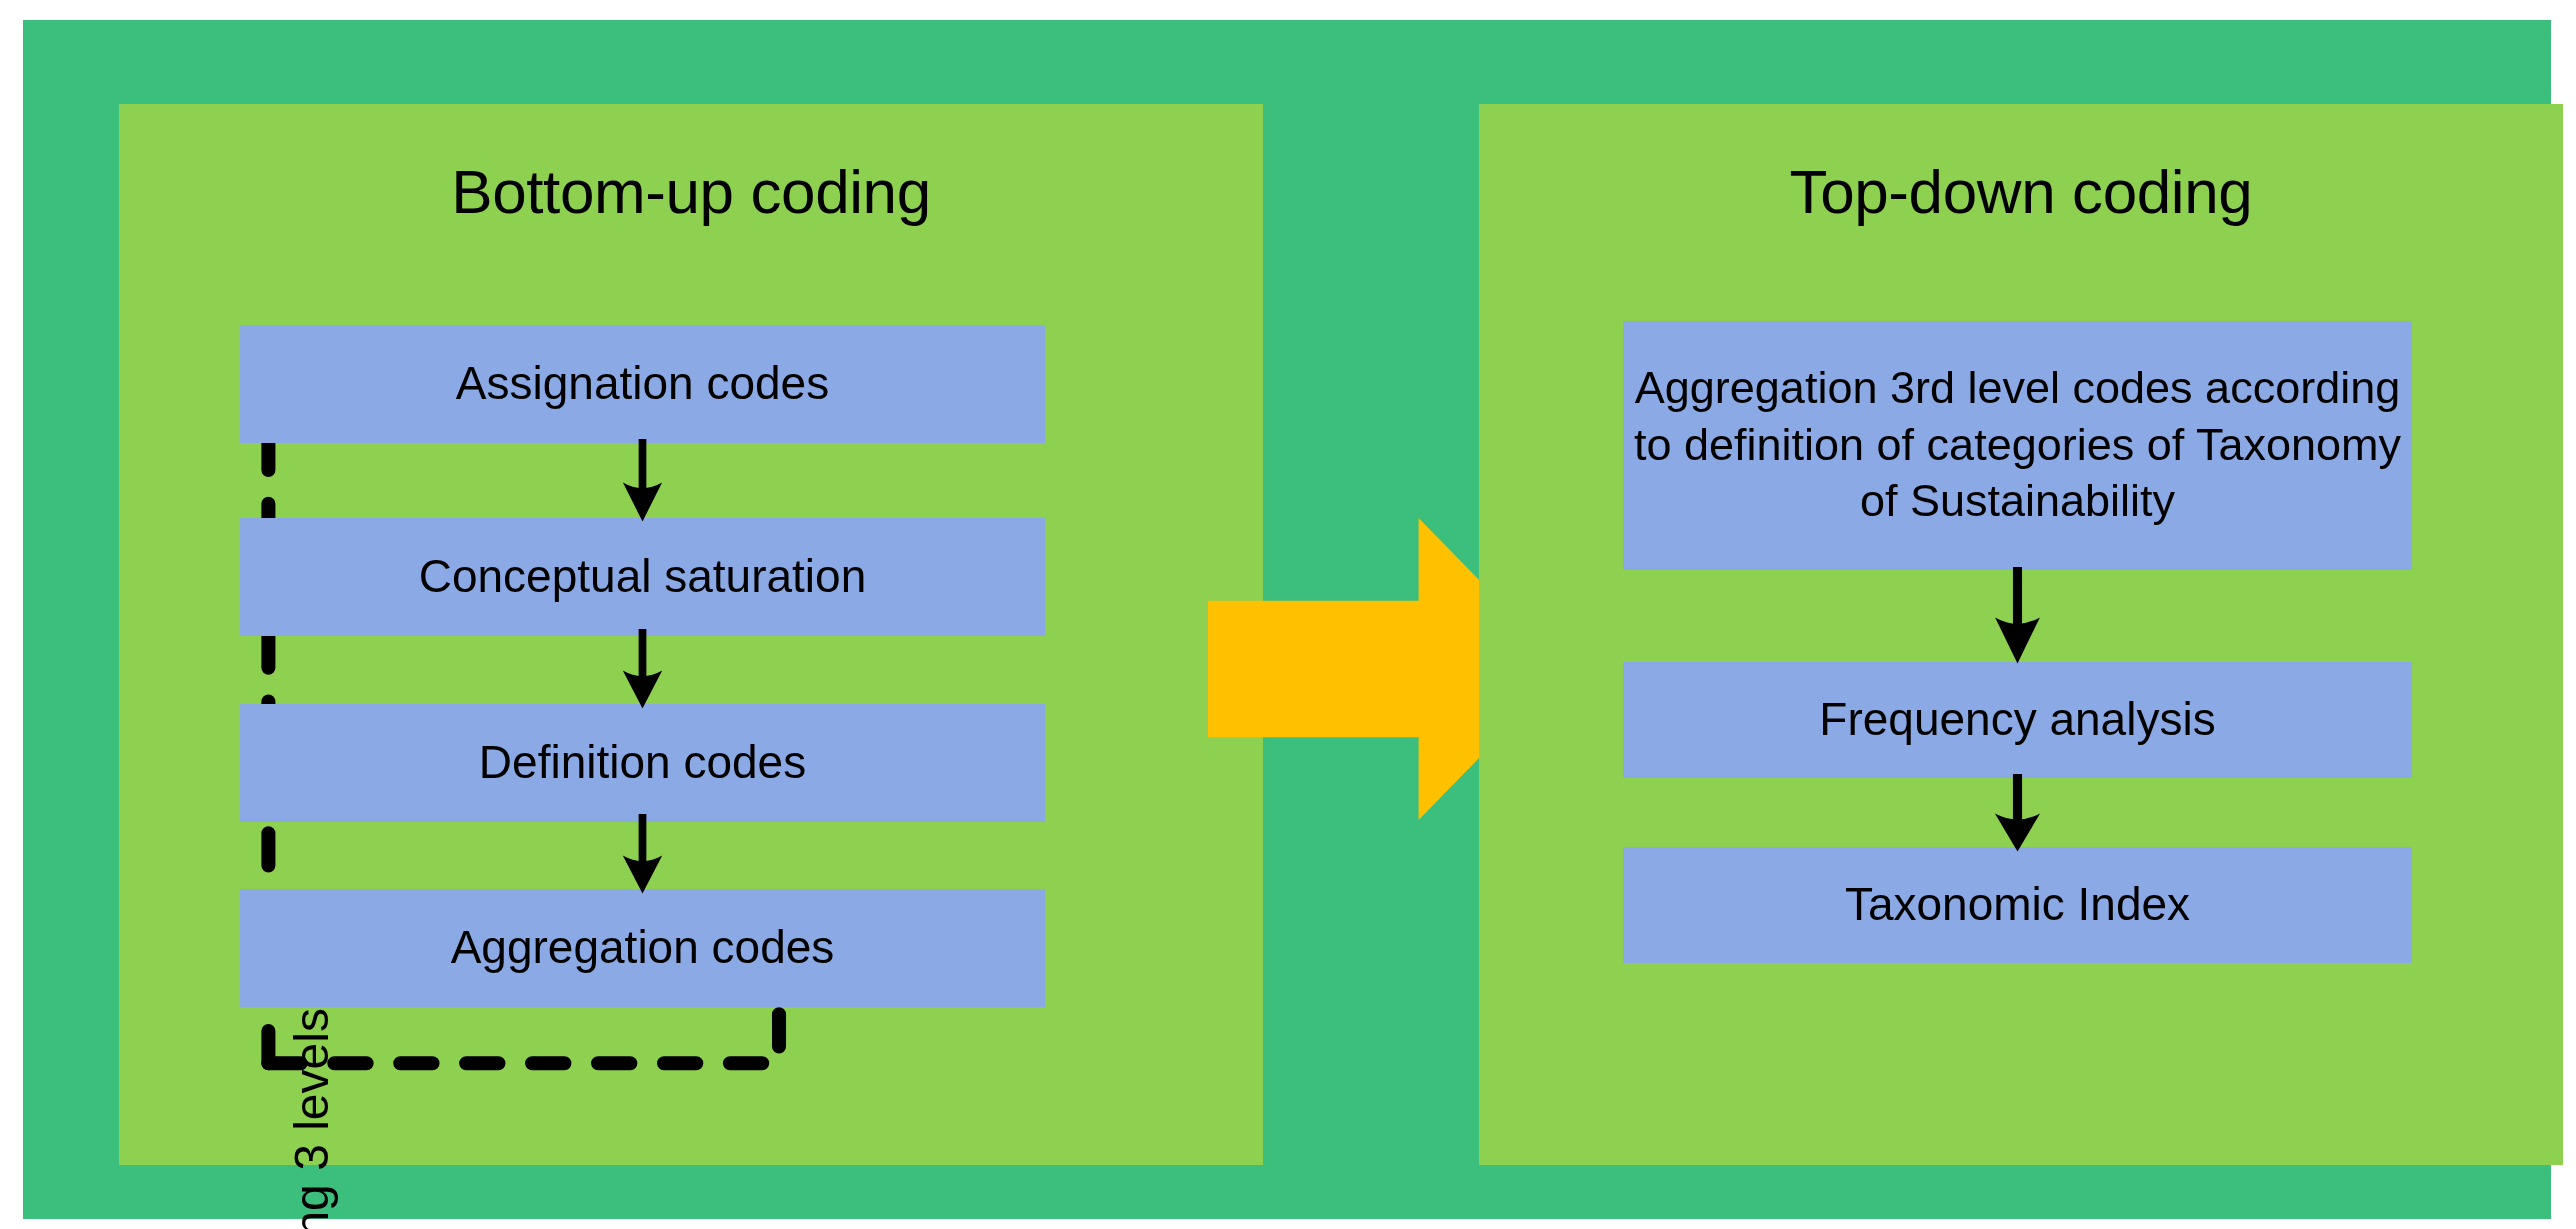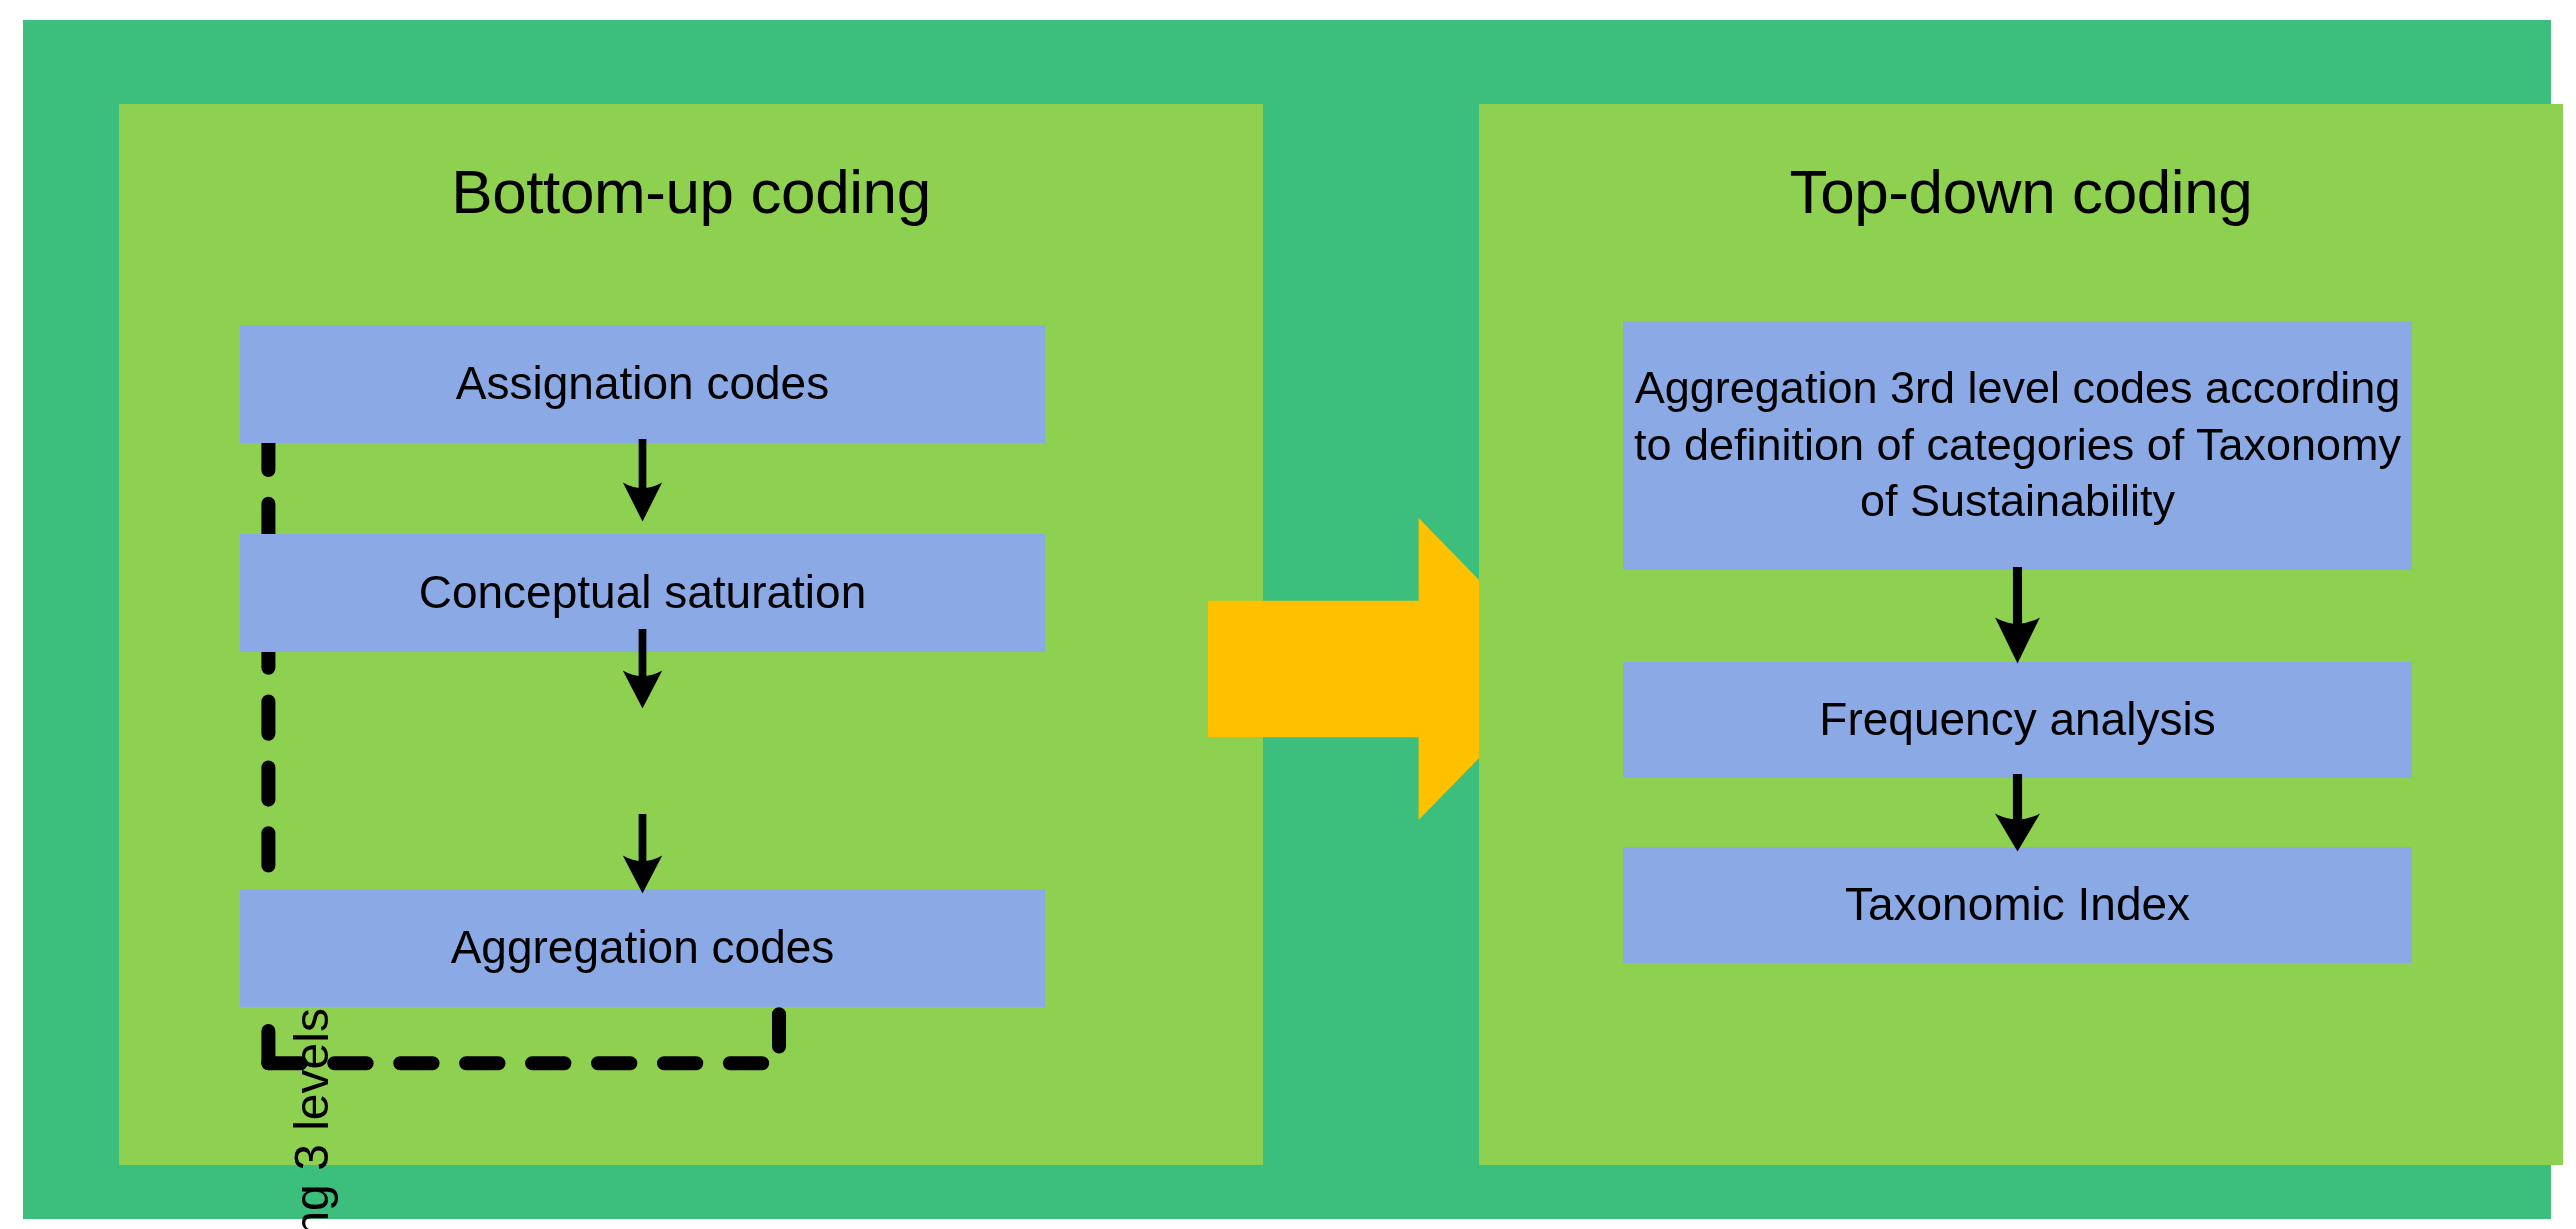--- a/index.html
+++ b/index.html
@@ -65,21 +65,21 @@
     text-align: center;
     font-size: 46px;
     line-height: 1.26;
     padding: 0 0;
     box-sizing: border-box;
   }
 
   
   .lbox { left: 121px; width: 805px; height: 118px; }
   .lbox-1 { top: 221px; }
-  .lbox-2 { top: 430px; text-align: right; }
+  .lbox-2 { top: 414px; text-align: right; }
   .lbox-3 { top: 600px; }
   .lbox-4 { top: 785px; }
 
   
   .rbox { left: 144px; width: 789px; }
   .rbox-1 { top: 217px; height: 249px; font-size: 45px; align-items: center; }
   .rbox-2 { top: 558px; height: 116px; text-align: right; }
   .rbox-3 { top: 743px; height: 116px; }
 
   
@@ -157,20 +157,23 @@
       </div>
 
       <div class="box lbox lbox-1">
         <span>Assignation codes</span>
       </div>
 
       <div class="box lbox lbox-2">
         <span>Conceptual saturation</span>
       </div>
 
+      <div class="box lbox lbox-3">
+        <span>Definition codes</span>
+      </div>
 
       <div class="box lbox lbox-4">
         <span>Aggregation codes</span>
       </div>
 
       <svg class="flow-arrow" style="left:491px; top:335px; width:65px; height:84px;" viewBox="0 0 92 120">
         <path d="M46 0 L46 80" stroke="#000000" stroke-width="11" fill="none"></path>
         <path d="M46 118 L18 62 Q46 78 74 62 Z" fill="#000000"></path>
       </svg>
 

